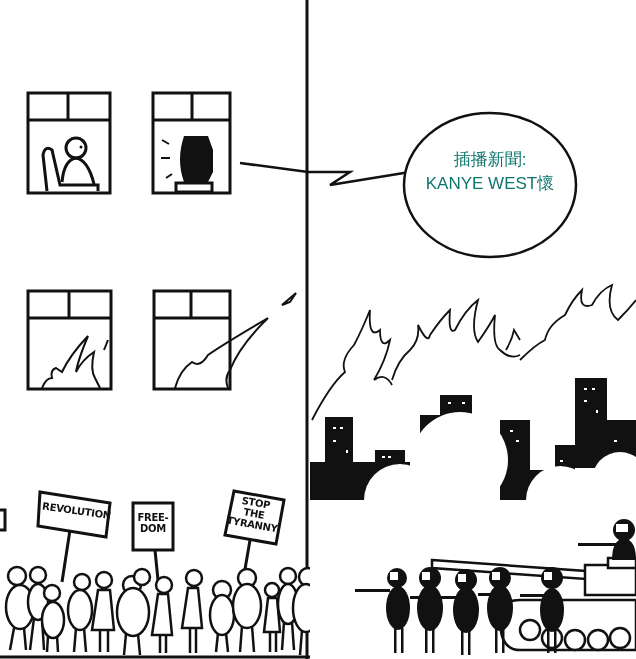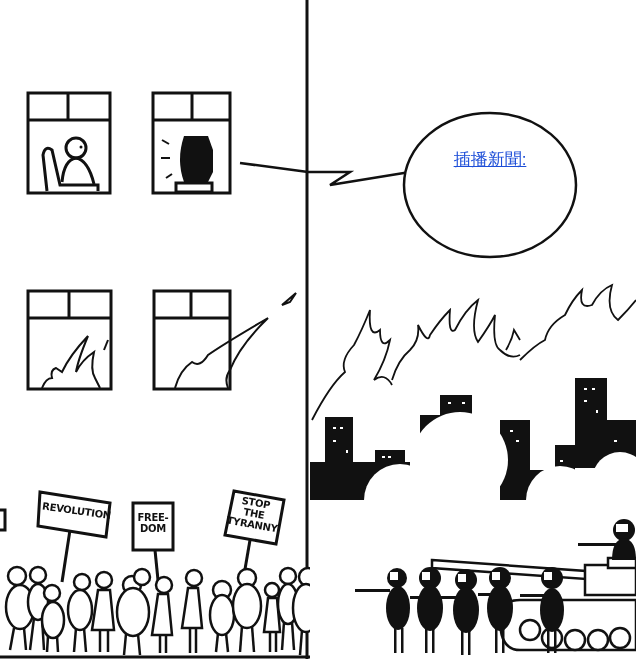--- a/index.html
+++ b/index.html
@@ -1,18 +1,18 @@
 <!DOCTYPE html>
 <html><head>
 <meta charset="utf-8">
 <style>
   html,body{margin:0;padding:0;background:#fff;}
   body{width:636px;height:659px;overflow:hidden;position:relative;font-family:"Liberation Sans","DejaVu Sans",sans-serif;}
   #comic{position:absolute;left:0;top:0;width:636px;height:659px;}
-  .bubble-text{position:absolute;left:400px;top:148px;width:180px;text-align:center;font-size:17px;line-height:24px;color:#1d4ed8;text-decoration:underline;}
+  .bubble-text{position:absolute;left:400px;top:148px;width:180px;text-align:center;font-size:17px;line-height:24px;color:#0f766e;}
   .sign-text{position:absolute;font-family:"DejaVu Sans",sans-serif;font-size:10px;font-weight:bold;color:#111;text-align:center;line-height:11px;letter-spacing:-0.3px;}
 </style>
 </head>
 <body>
 
 <svg id="comic" viewBox="0 0 636 659" xmlns="http://www.w3.org/2000/svg">
 
   <line x1="307" y1="0" x2="307" y2="659" stroke="#111" stroke-width="3"></line>
   <line x1="0" y1="657" x2="636" y2="657" stroke="#111" stroke-width="3"></line>
 
@@ -260,20 +260,21 @@
       <rect x="422" y="572" width="8" height="8"></rect>
     <rect x="458" y="574" width="8" height="8"></rect>
       <rect x="492" y="572" width="8" height="8"></rect>
     <rect x="544" y="572" width="8" height="8"></rect>
       <rect x="616" y="524" width="12" height="8"></rect>
   </g>
 </svg>
 
 <div class="bubble-text">
   <div>插播新聞:</div>
+  <div>KANYE WEST懷</div>
 </div>
 
 <div class="sign-text" style="left:42px;top:505px;width:66px;transform:rotate(8deg);">REVOLUTION</div>
 <div class="sign-text" style="left:133px;top:512px;width:40px;">
   <div>FREE-</div>
   <div>DOM</div>
 </div>
 <div class="sign-text" style="left:228px;top:497px;width:52px;transform:rotate(10deg);">
   <div>STOP</div>
   <div>THE</div>

